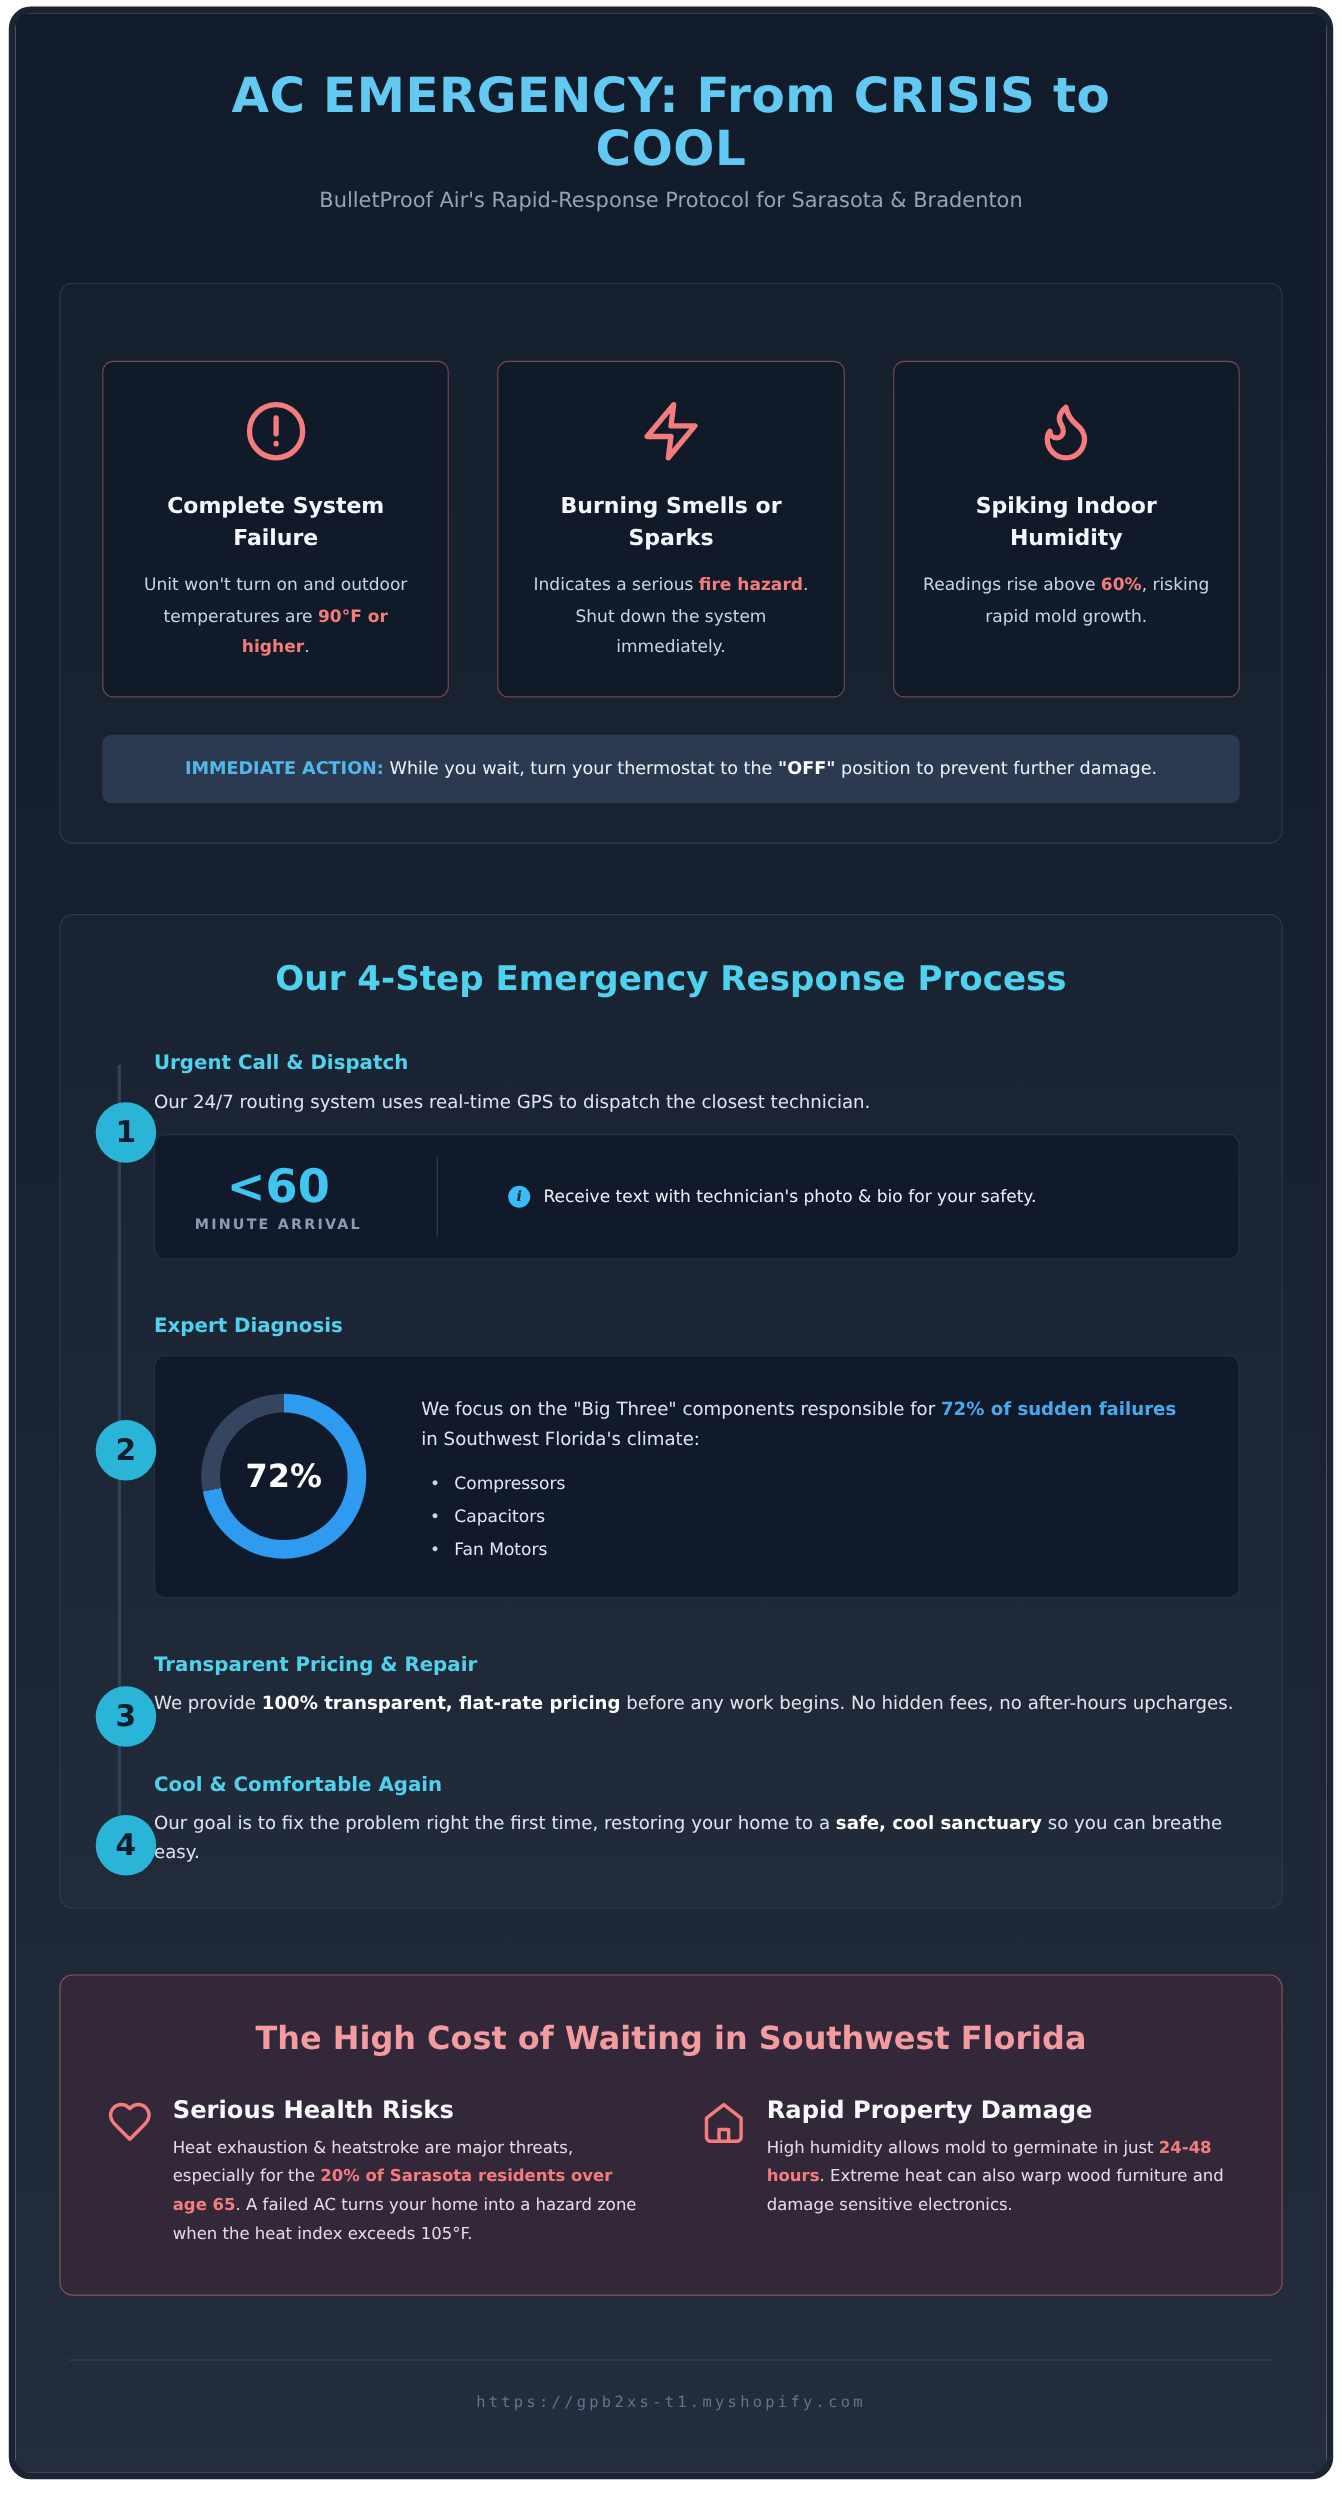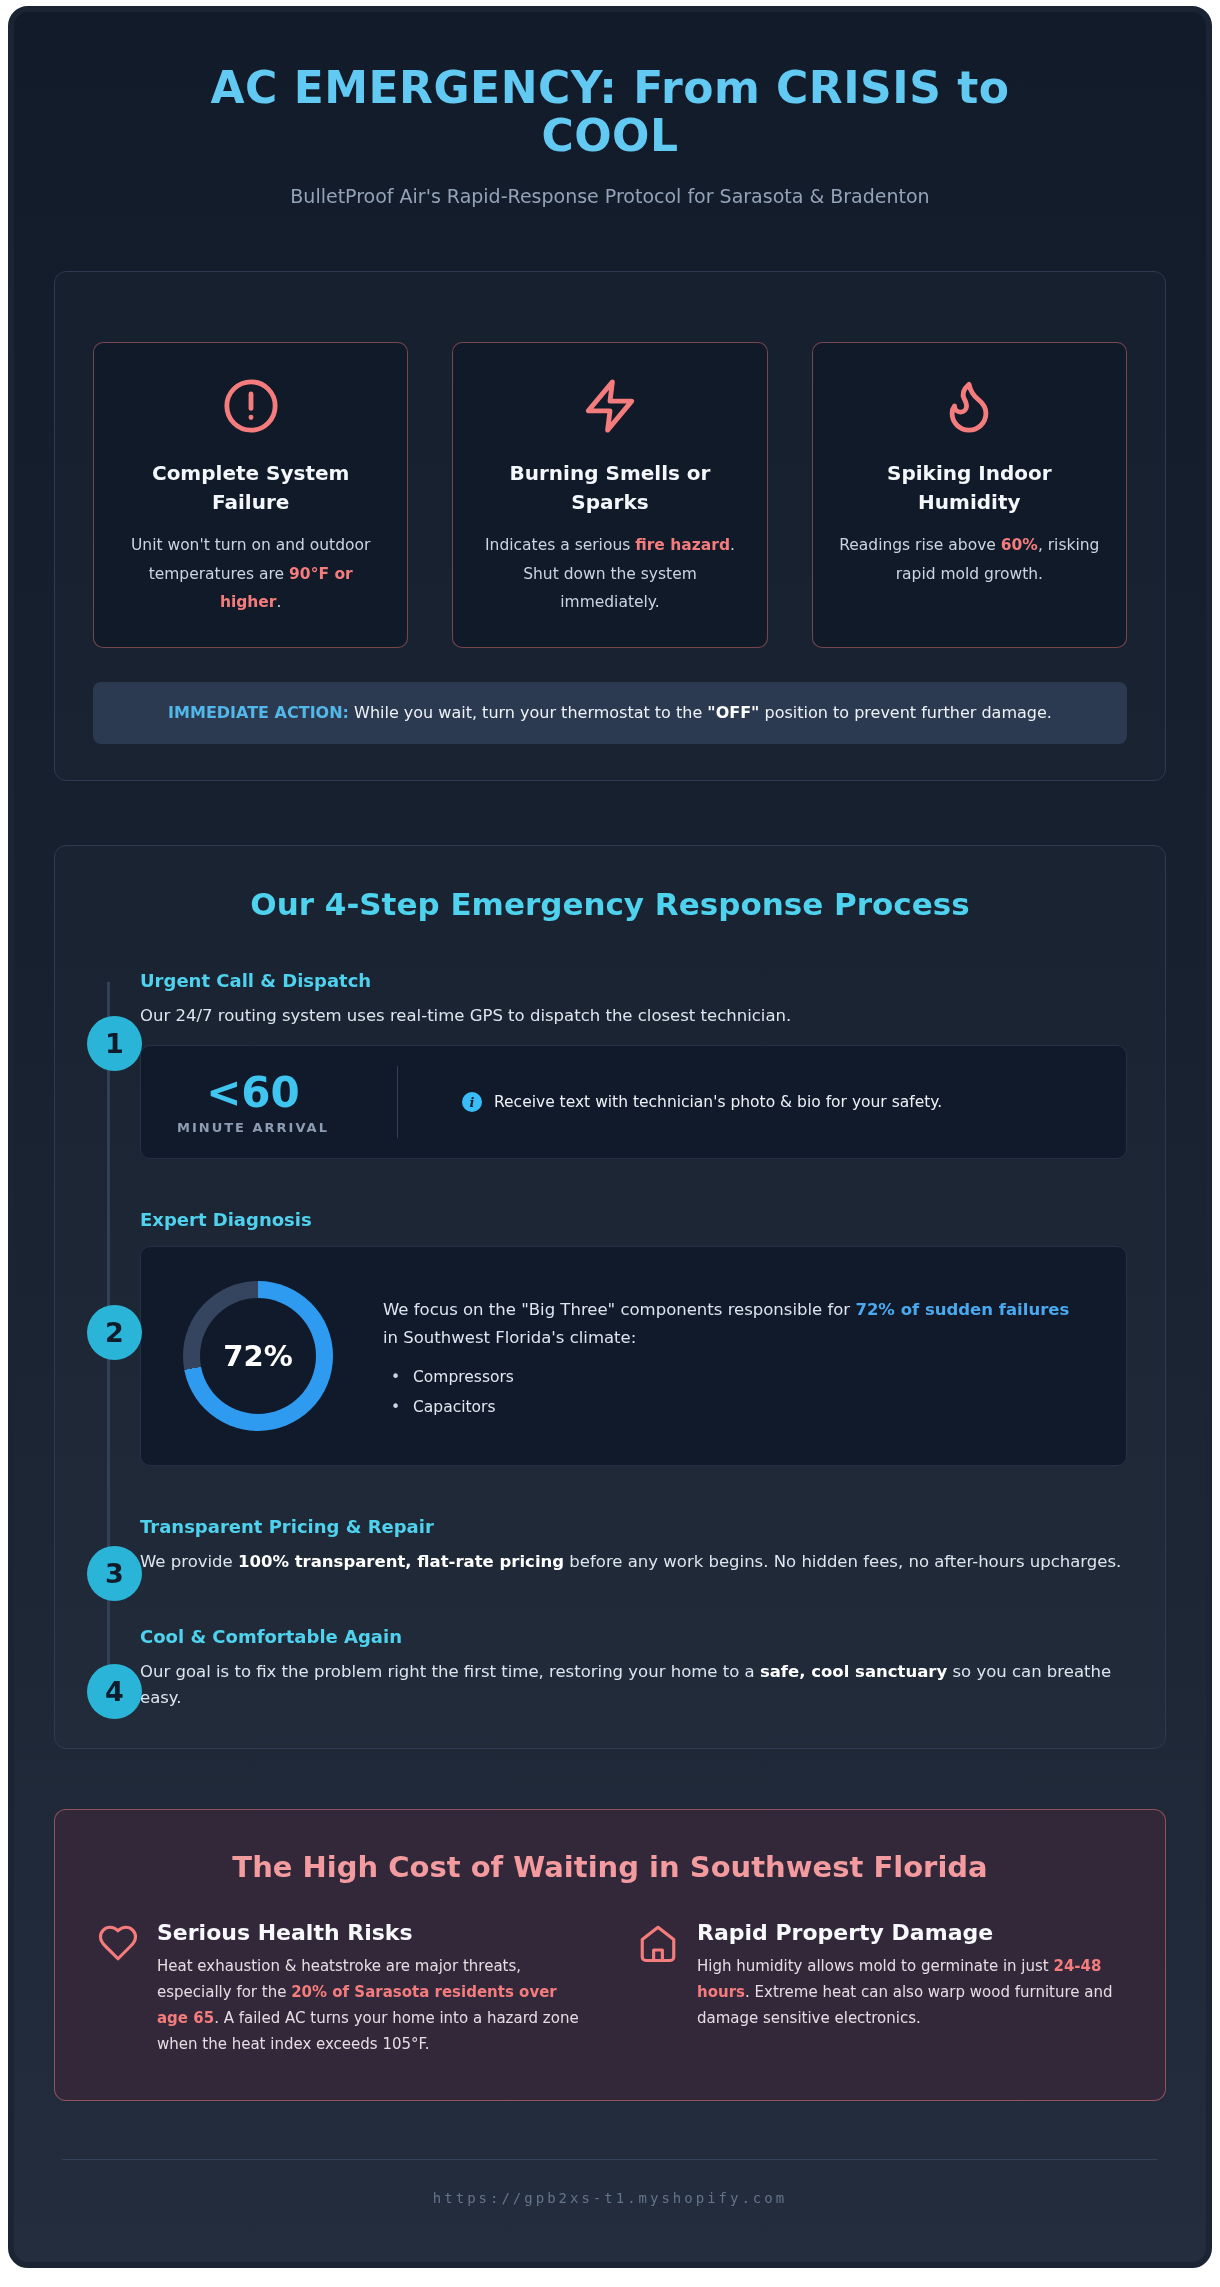--- a/index.html
+++ b/index.html
@@ -13,21 +13,21 @@
     padding:42px 40px 30px;
     color:#e2e8f0;
   }
 
   
   .hero-title {
     color:#62c9f2; font-size:44px; line-height:1.08; font-weight:bold;
     text-align:center; white-space:pre-line; margin:10px auto 0; max-width:1050px;
     letter-spacing:.5px;
   }
-  .hero-sub { color:#94a3b8; font-size:19px; text-align:center; margin-top:26px; }
+  .hero-sub { color:#94a3b8; font-size:19px; text-align:center; margin-top:12px; }
 
   
   .section-card {
     border:1px solid #2d3a50; border-radius:12px;
     background:rgba(255,255,255,0.015);
     padding:36px 38px; margin-top:64px;
   }
 
   
   .warn-heading {
@@ -193,20 +193,21 @@
         <h3 class="step-title">Expert Diagnosis</h3>
         <div class="inner-card diagnosis-card">
           <div class="donut" id="donut-chart" style="background: conic-gradient(rgb(47, 155, 240) 0deg, rgb(47, 155, 240) 259.2deg, rgb(53, 68, 95) 259.2deg, rgb(53, 68, 95) 360deg);">
             <div class="donut-label">72%</div>
           </div>
           <div>
             <div class="diag-text"><span>We focus on the "Big Three" components responsible for </span><span class="blue-bold">72% of sudden failures</span><span> in Southwest Florida's climate:</span></div>
             <ul class="diag-list">
               <li>Compressors</li>
               <li>Capacitors</li>
+              <li>Fan Motors</li>
             </ul>
           </div>
         </div>
       </div>
 
       <div class="step">
         <div class="step-num" style="top:30px;">3</div>
         <h3 class="step-title">Transparent Pricing &amp; Repair</h3>
         <p class="step-desc"><span>We provide </span><span class="white-bold">100% transparent, flat-rate pricing</span><span> before any work begins. No hidden fees, no after-hours upcharges.</span></p>
       </div>

